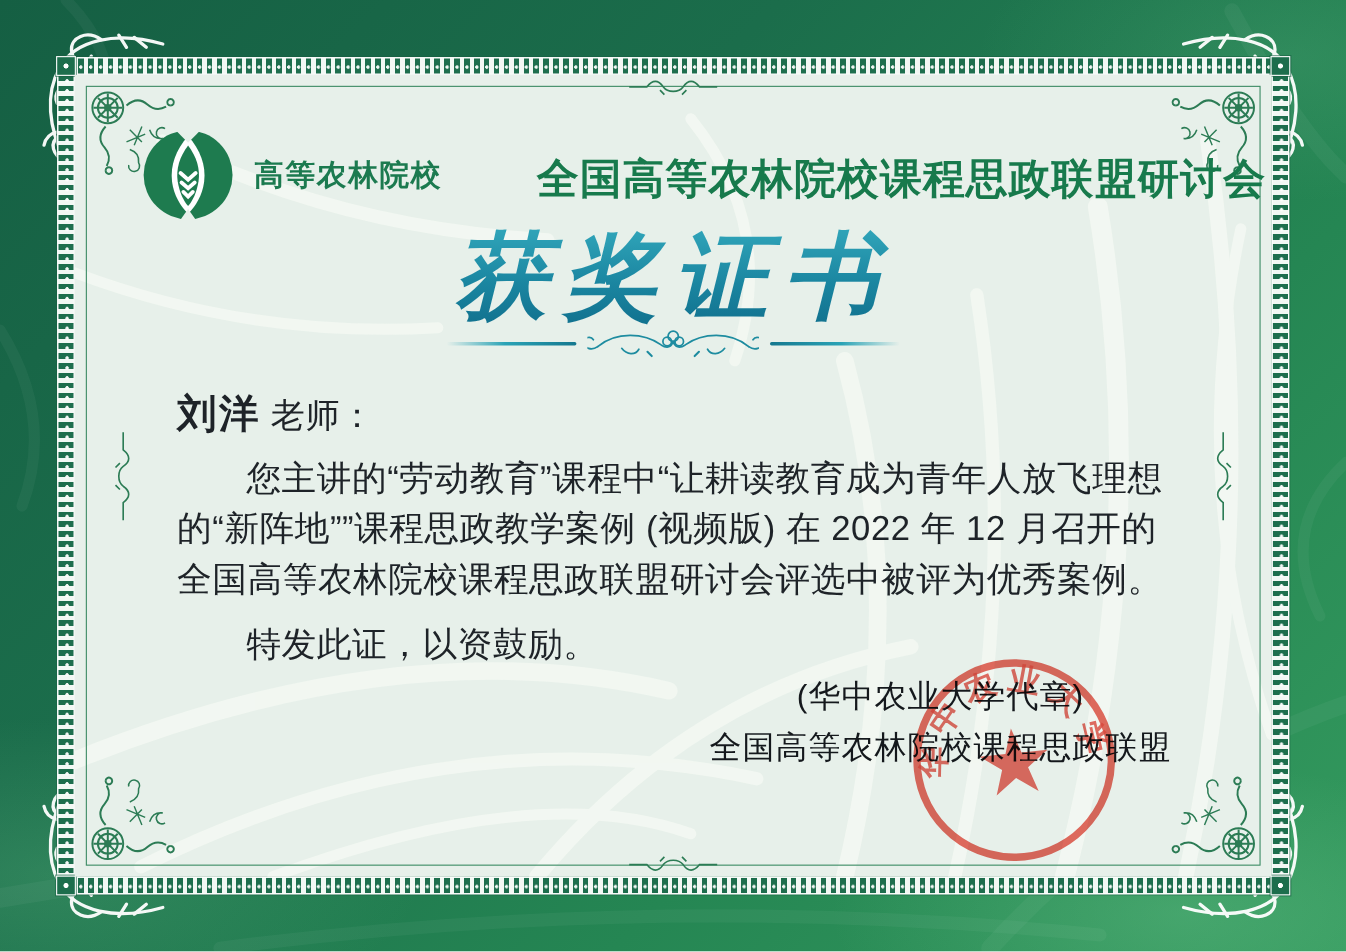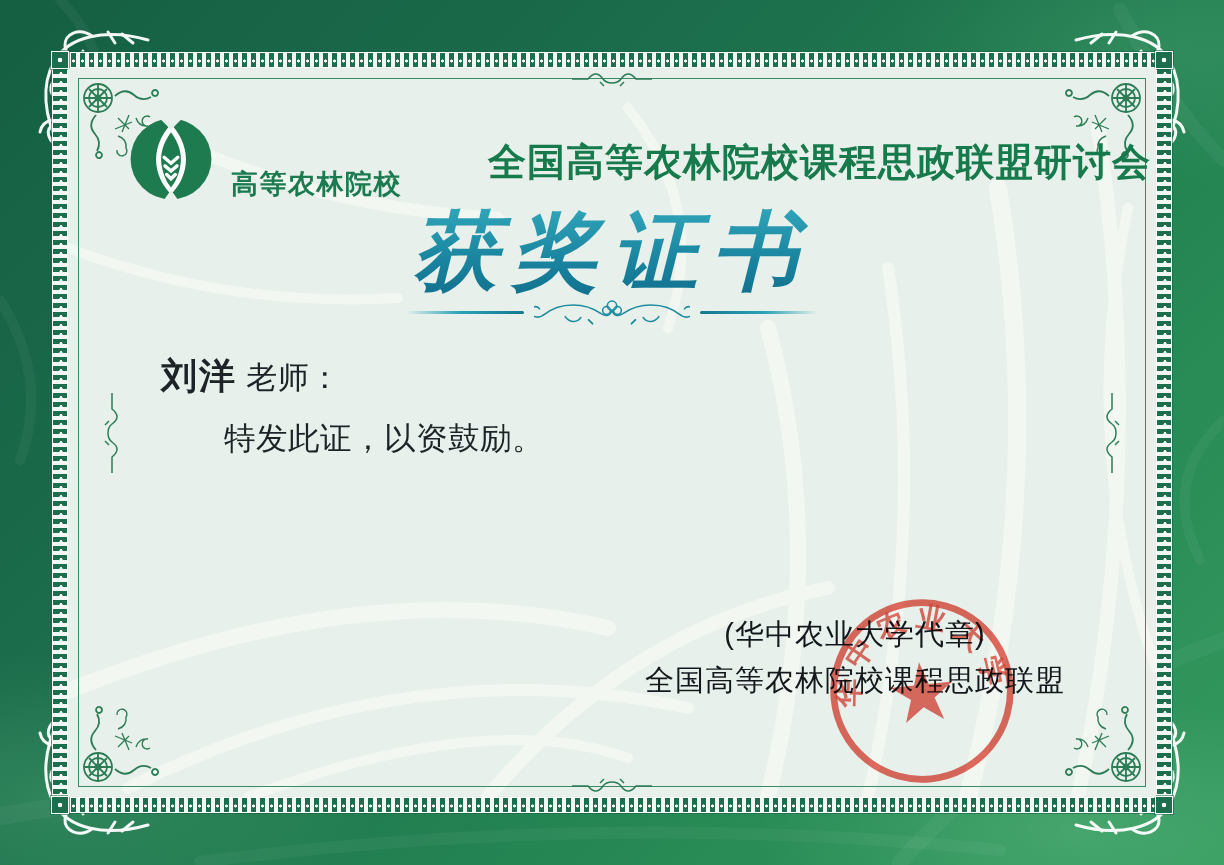--- a/index.html
+++ b/index.html
@@ -58,21 +58,21 @@
   .eo-left{ left:70px; top:50%; transform:translateY(-50%) rotate(90deg); }
   .eo-right{ right:70px; top:50%; transform:translateY(-50%) rotate(-90deg); }
 
   .flourish{ position:absolute; width:138px; height:152px; pointer-events:none; }
   .fl-tl{ top:24px; left:22px; }
   .fl-tr{ top:24px; right:22px; transform:scaleX(-1); }
   .fl-bl{ bottom:24px; left:22px; transform:scaleY(-1); }
   .fl-br{ bottom:24px; right:22px; transform:scale(-1,-1); }
 
   
-  .logo-row{ position:absolute; top:116px; left:128px; display:flex; align-items:flex-end; gap:17px; }
+  .logo-row{ position:absolute; top:116px; left:128px; display:flex; align-items:center; gap:17px; }
   .logo-mark{ width:86px; height:86px; }
   .logo-text{ font-weight:bold; color:#1b7a4f; font-size:27px; line-height:1.34; letter-spacing:1.5px; }
 
   .conf-title{
     position:absolute; top:137px; left:488px; right:104px; text-align:center;
     font-size:38px; font-weight:bold; color:#177a4c; letter-spacing:1px; white-space:nowrap;
   }
 
   .cert-title{
     position:absolute; top:194px; left:0; right:0; text-align:center;
@@ -308,20 +308,21 @@
       </g>
     </svg>
     <div class="div-line dl-right"></div>
   </div>
 
   <div class="body-block">
     <div class="name-row">
       <span class="recipient-name">刘洋</span>
       <span>老师：</span>
     </div>
+    <div class="para">您主讲的“劳动教育”课程中“让耕读教育成为青年人放飞理想的“新阵地””课程思政教学案例 (视频版) 在 2022 年 12 月召开的全国高等农林院校课程思政联盟研讨会评选中被评为优秀案例。</div>
     <div class="closing">特发此证，以资鼓励。</div>
   </div>
 
   <div class="sig-block">
     <div>(华中农业大学代章)</div>
     <div>全国高等农林院校课程思政联盟</div>
   </div>
 
   <svg class="seal" viewBox="0 0 200 200">
     <defs>

